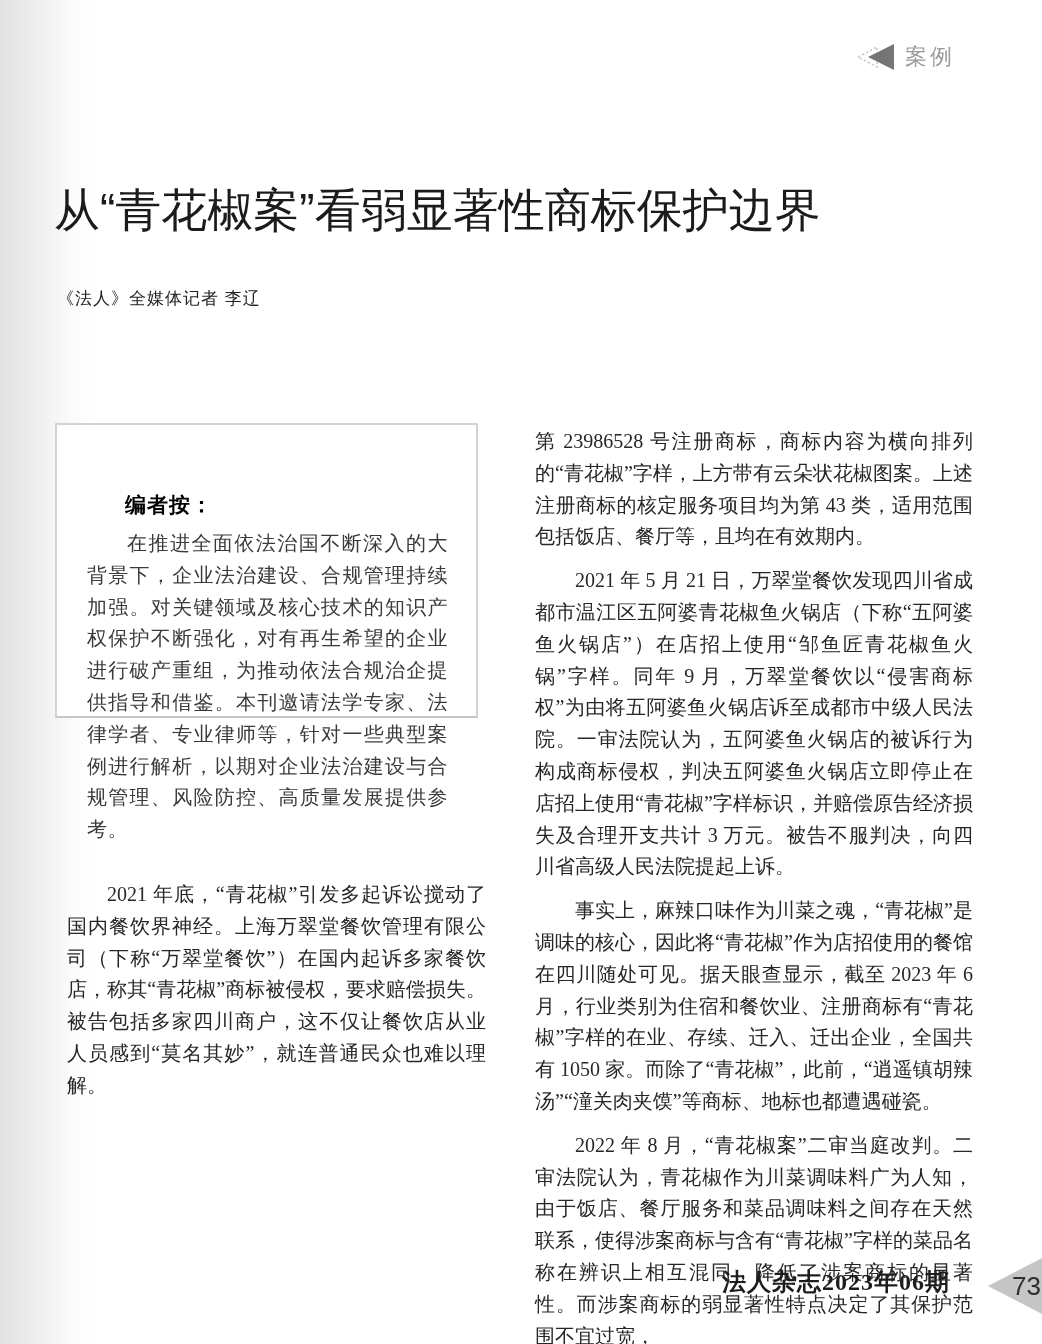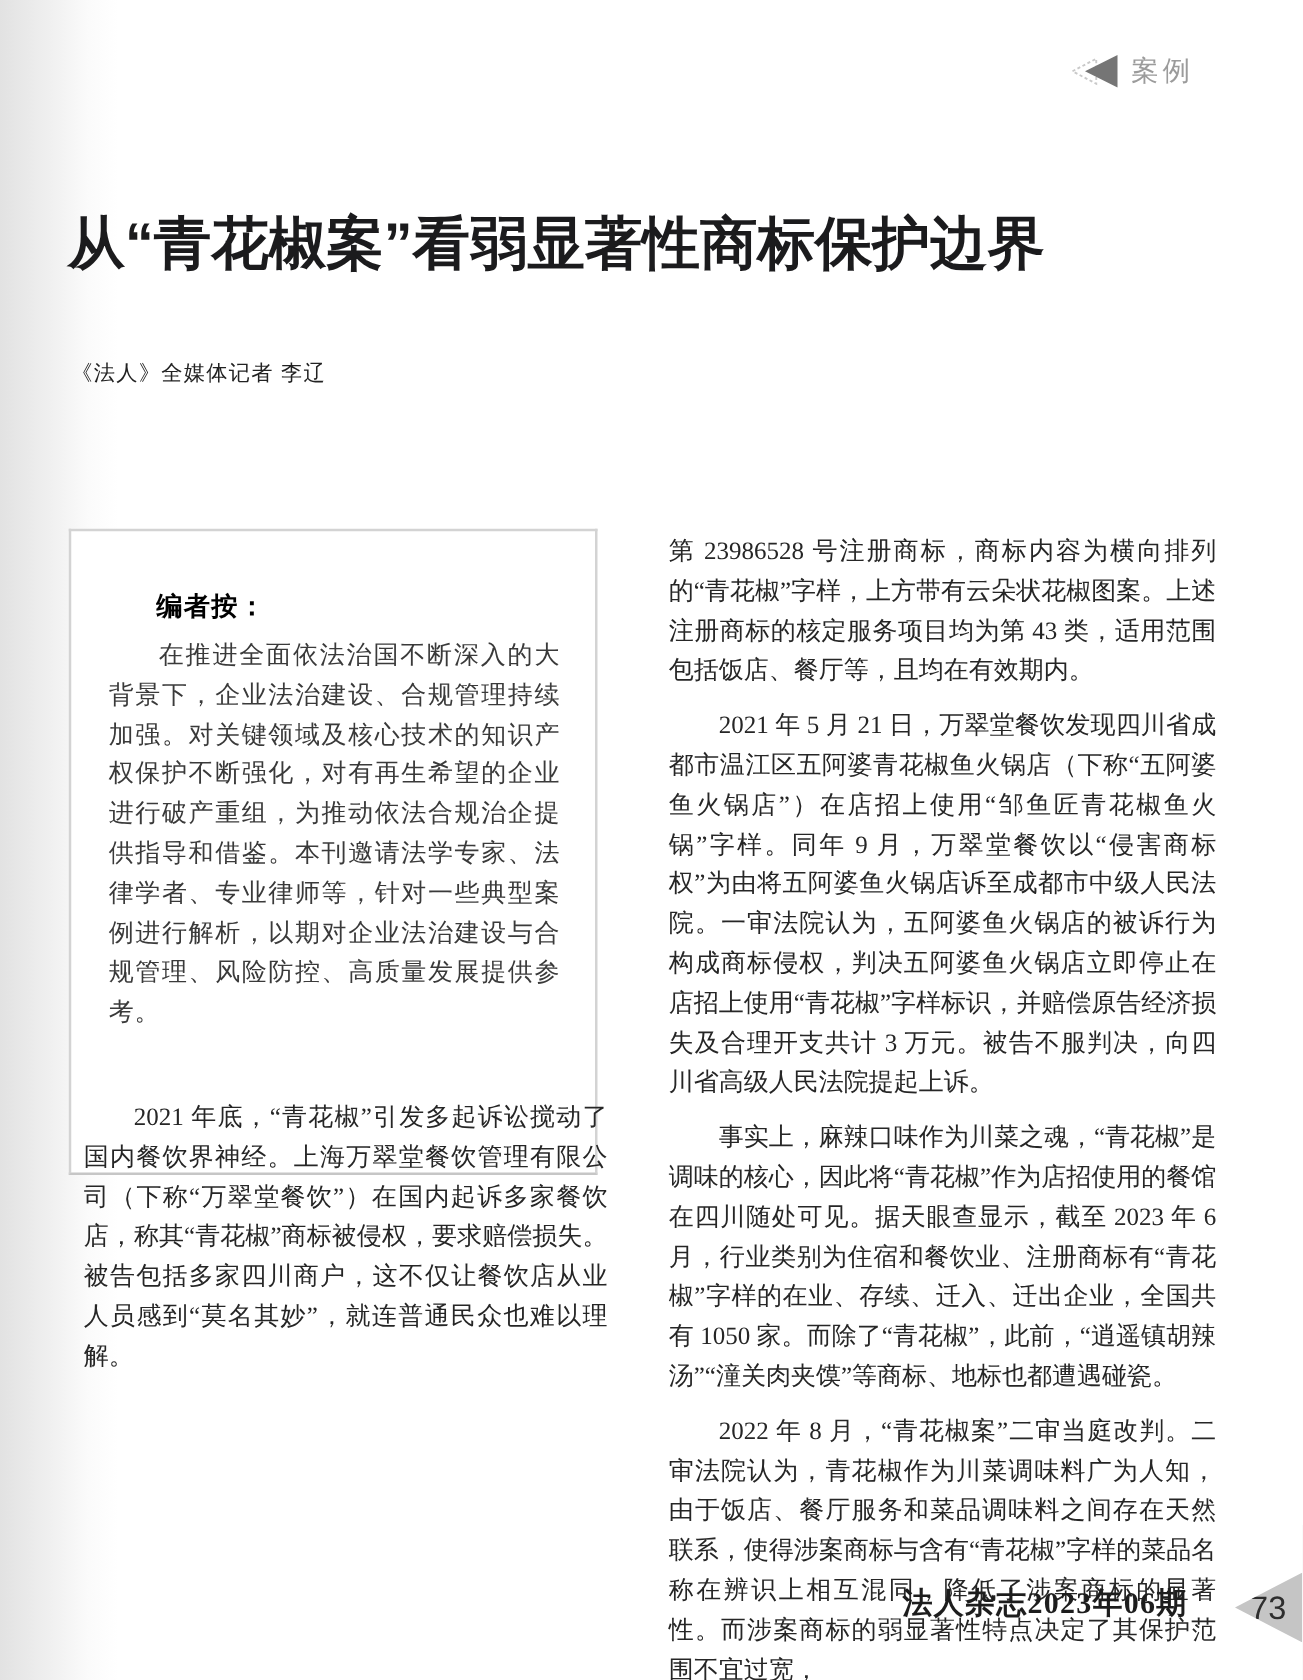--- a/index.html
+++ b/index.html
@@ -26,41 +26,41 @@
     position: absolute; top: 42px; left: 856px;
     display: flex; align-items: center; gap: 3px;
   }
   .category .label {
     font-family: "Liberation Sans", sans-serif;
     font-size: 22px; color: #9b9b9b; letter-spacing: 3px;
   }
 
   
   .title {
-    position: absolute; left: 54px; top: 167px; width: 880px;
+    position: absolute; left: 54px; top: 183px; width: 880px;
     margin: 0;
     font-family: "Liberation Sans", "DejaVu Sans", sans-serif;
-    font-size: 46px; font-weight: 700; color: #1b1b1d;
+    font-size: 46px; font-weight: 400; color: #1b1b1d;
     letter-spacing: 0px; line-height: 1.2;
     white-space: nowrap;
   }
   .byline {
     position: absolute; left: 57px; top: 287px;
     font-family: Liberation Sans, sans-serif;
     font-size: 17px; color: #222; letter-spacing: 1px;
   }
 
   
   .editor-box {
     position: absolute; left: 55px; top: 423px;
-    width: 423px; height: 517px;
+    width: 423px; height: 295px;
     box-sizing: border-box;
     border: 2px solid #d3d3d3;
     border-bottom-color: #c6c6c6;
-    padding: 46px 28px 0 30px;
+    padding: 66px 28px 0 30px;
     background: #ffffff;
   }
   .editor-title {
     font-family: "Liberation Sans", "DejaVu Sans", sans-serif;
     font-size: 21px; font-weight: 700; color: #000;
     text-indent: 38px; letter-spacing: 1px;
   }
   .editor-body {
     margin: 9px 0 0 0;
     font-family: "DejaVu Serif", "Liberation Serif", serif;
@@ -93,21 +93,21 @@
   .corner-triangle {
     position: absolute; top: 1258px; right: 0;
     width: 54px; height: 56px;
     background: #c5c5c5;
     clip-path: polygon(0 50%, 100% 0, 100% 100%);
     display: flex; align-items: center; justify-content: flex-end;
   }
   .corner-triangle .page-num {
     font-family: "Liberation Sans", sans-serif;
     font-size: 26px; color: #2e2e2e;
-    padding-right: 13px; line-height: 1;
+    padding-right: 1px; line-height: 1;
   }
 </style>
 </head>
 <body>
 
 <div class="page">
 
   <div class="edge-shadow"></div>
 
   <div class="category">

